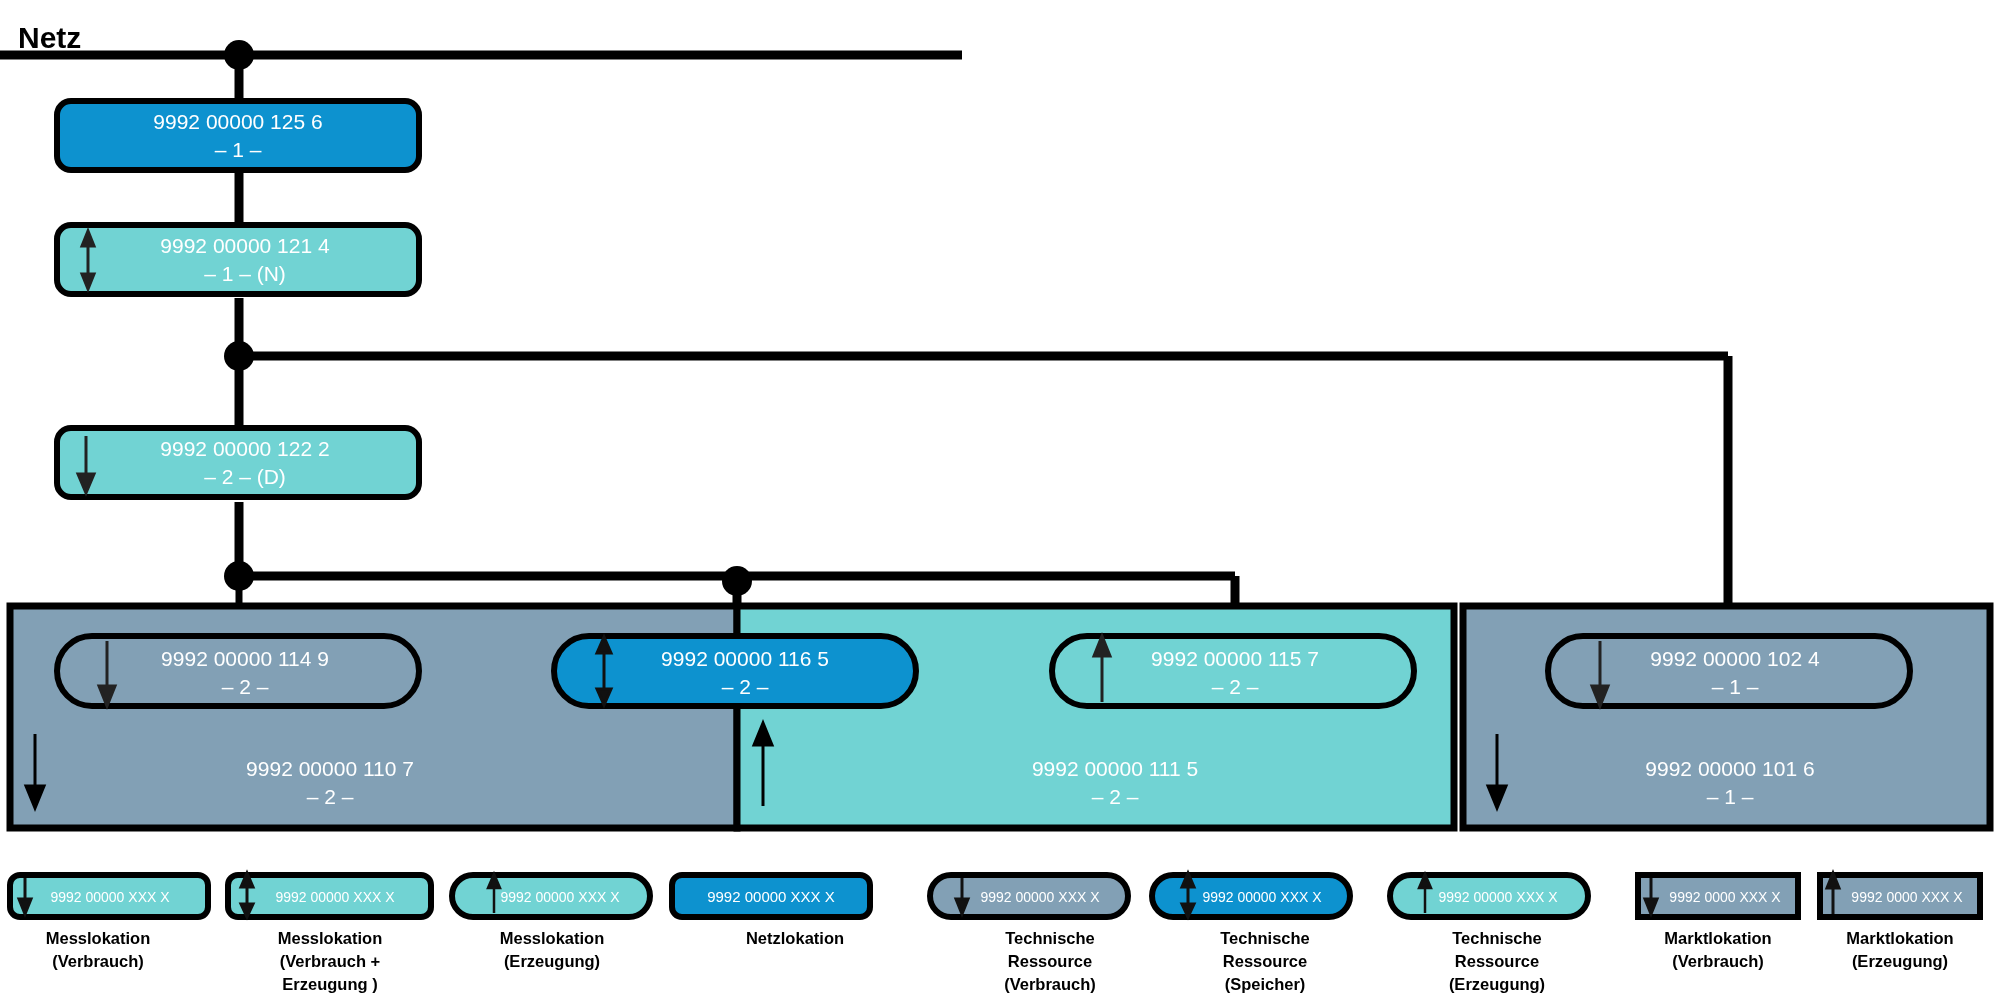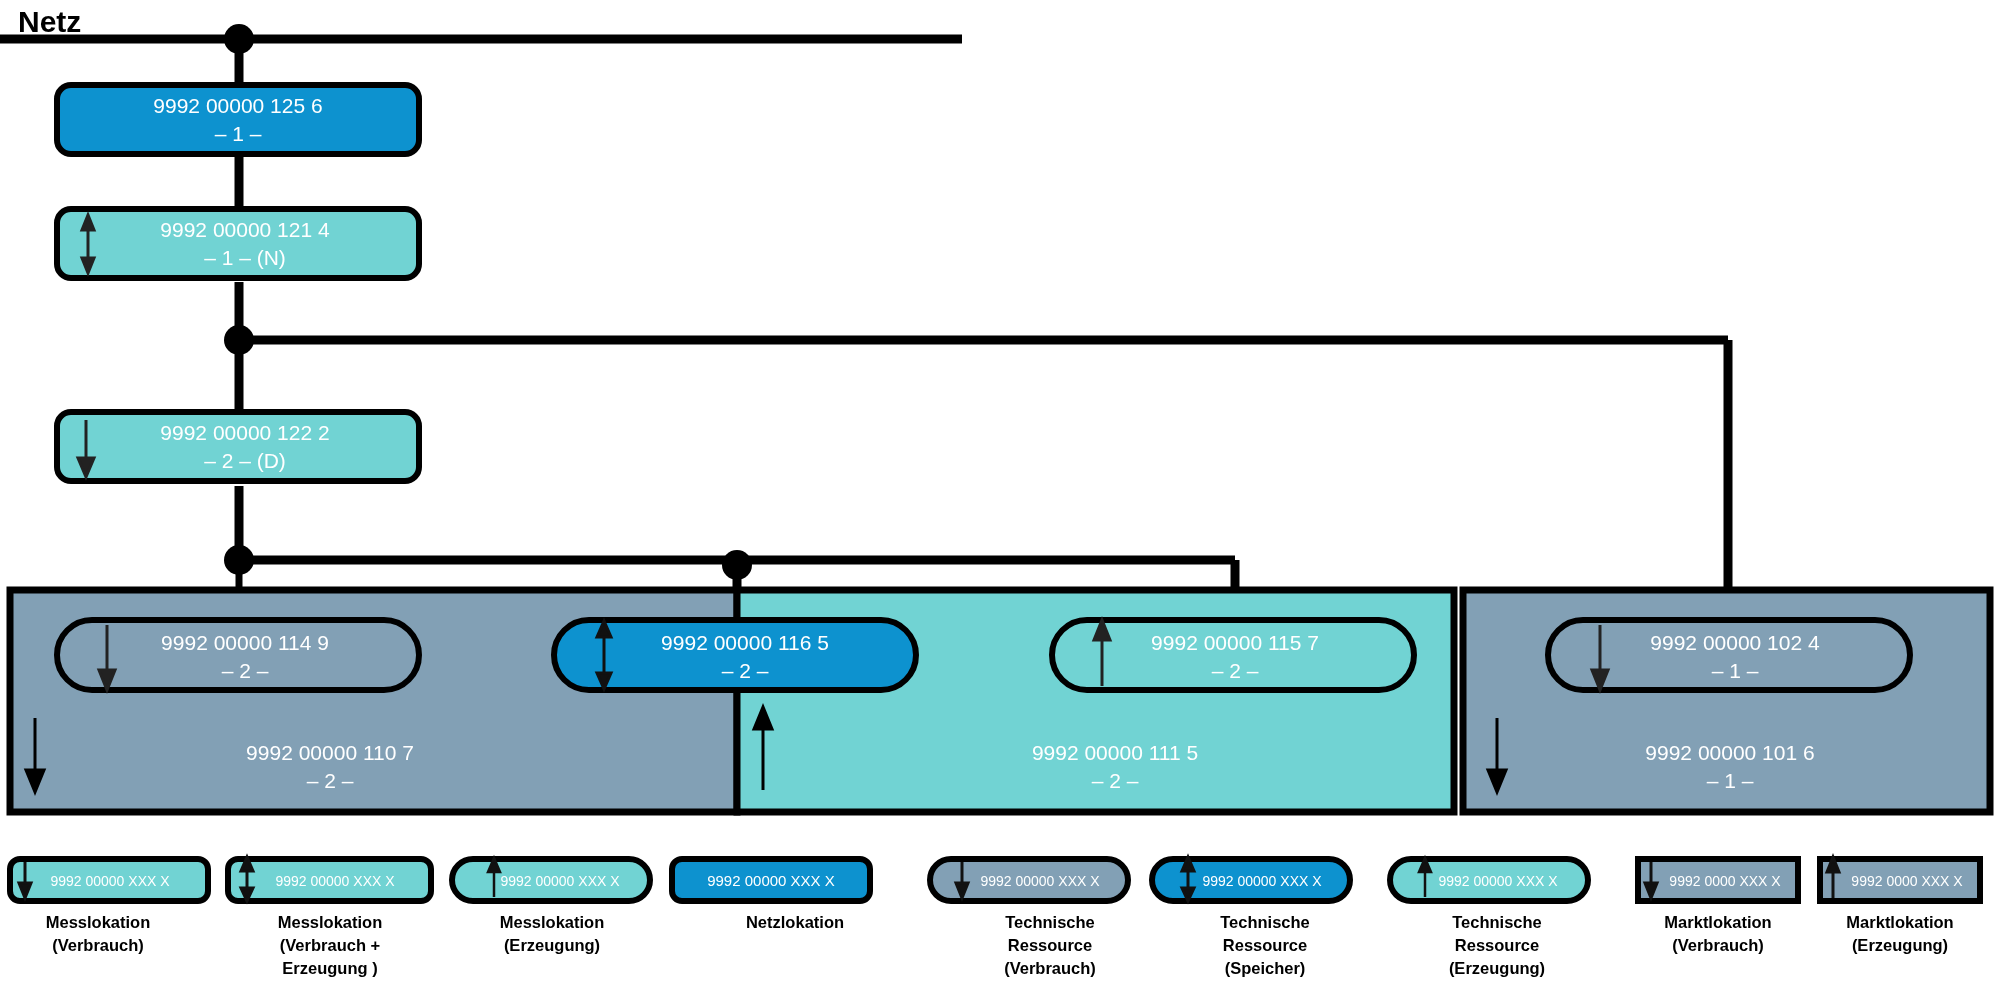--- a/index.html
+++ b/index.html
@@ -1,18 +1,18 @@
 <!DOCTYPE html>
 <html><head>
 <meta charset="utf-8">
 <style>
   html,body{margin:0;padding:0;background:#ffffff;}
   body{width:2000px;height:997px;position:relative;overflow:hidden;
        font-family:"Liberation Sans", sans-serif;}
-  #stage{position:absolute;left:0;top:0;width:2000px;height:782px;}
+  #stage{position:absolute;left:0;top:16px;width:2000px;height:782px;}
   svg{position:absolute;left:0;top:0;width:2000px;height:997px;overflow:visible;}
   .txt{fill:#ffffff;font-family:"Liberation Sans",sans-serif;}
 </style>
 </head>
 <body>
 
 <div id="stage">
 <svg viewBox="0 0 2000 997" xmlns="http://www.w3.org/2000/svg">
 
   <defs>

